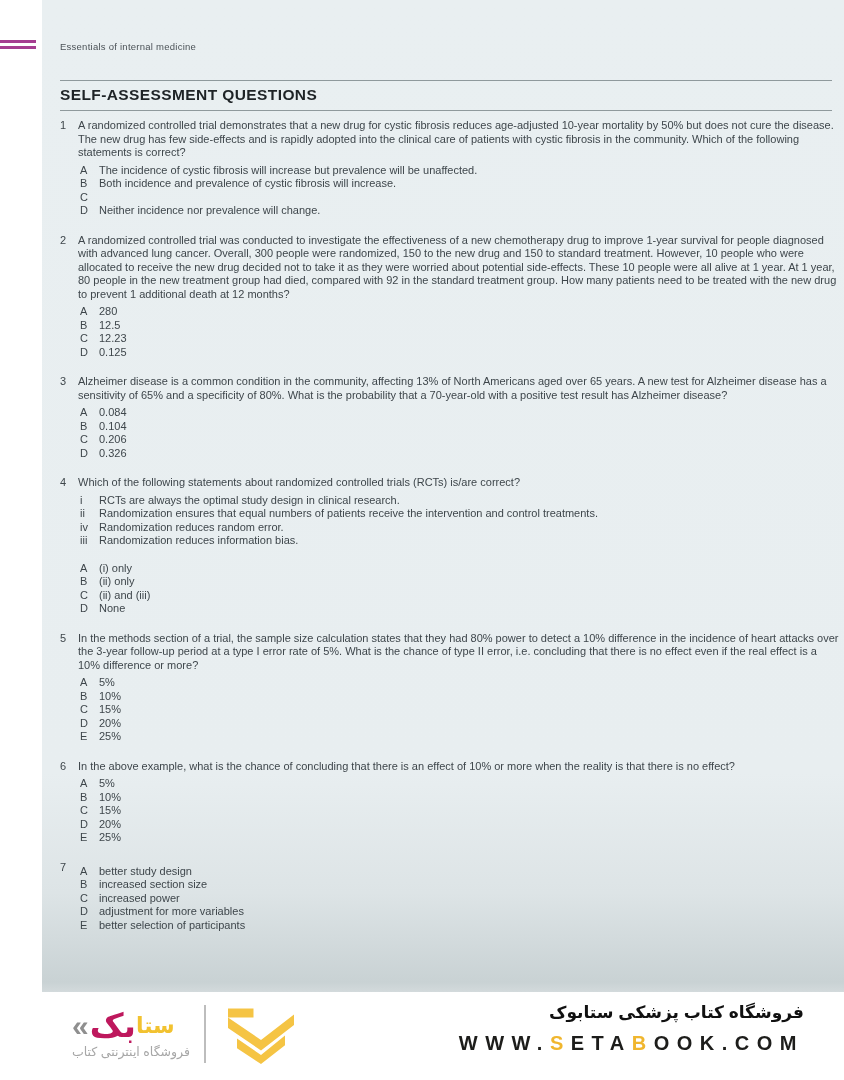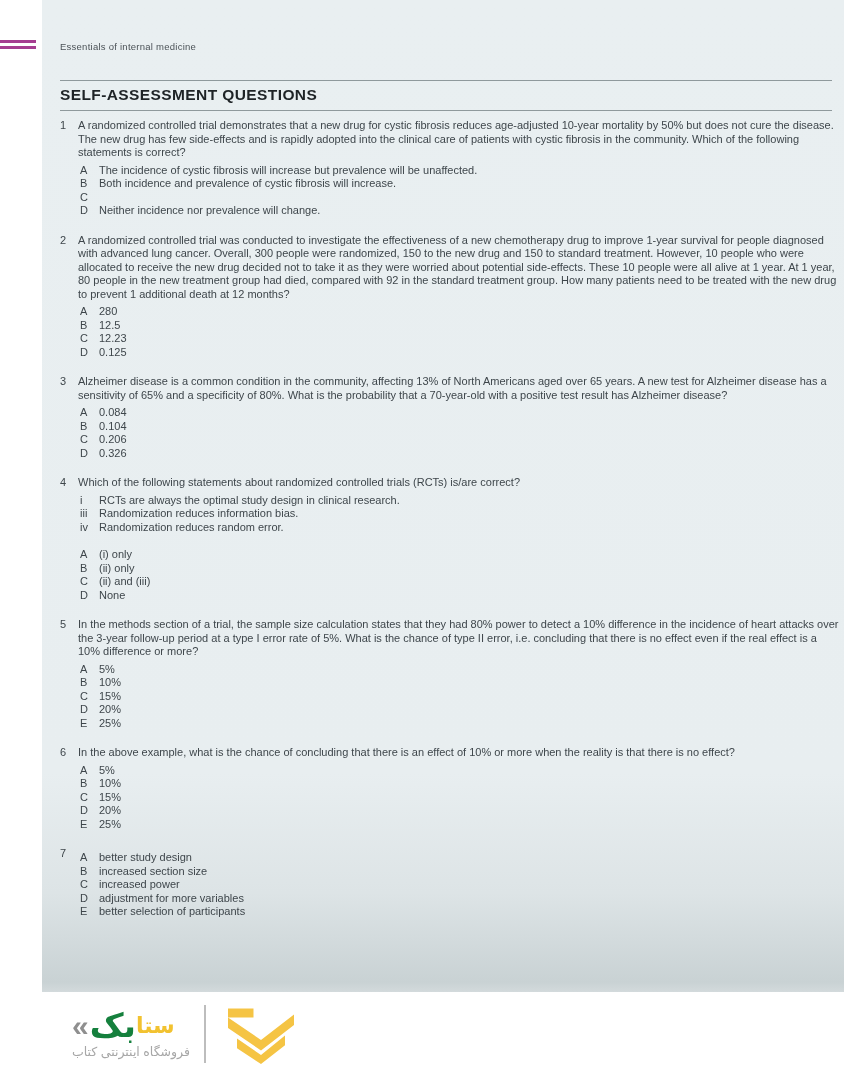--- a/index.html
+++ b/index.html
@@ -45,21 +45,21 @@
   .q-options.after-items{margin-top:14px;}
   .q-options .row{display:flex;font-size:11px;line-height:13.5px;color:#3e464b;}
   .q-options .row .lt{width:19px;min-width:19px;padding-left:2px;}
 
   
   .footer{position:absolute;left:0;top:992px;width:844px;height:88px;background:#ffffff;}
   .footer-left{position:absolute;left:72px;top:12px;display:flex;align-items:center;}
   .logo-text-group{text-align:center;}
   .wordmark{display:flex;align-items:center;direction:ltr;font-weight:700;}
   .wm-chev{font-size:30px;color:#8f8f8f;line-height:1;margin-right:1px;font-weight:700;}
-  .wm-gray{font-size:33px;color:#15803d;line-height:1;}
+  .wm-gray{font-size:33px;color:#be185d;line-height:1;}
   .wm-yellow{font-size:22px;color:#f2c230;line-height:1;}
   .tagline{font-size:12.5px;color:#a7a7a7;margin-top:2px;direction:rtl;}
   .logo-divider{width:2px;height:58px;background:#bdbdbd;margin:0 10px 0 14px;}
   .emblem{width:90px;height:60px;}
   .footer-right{position:absolute;right:40px;top:10px;text-align:right;}
   .persian-title{font-size:17px;font-weight:700;color:#111111;direction:rtl;margin-bottom:9px;}
   .site-url{font-size:20px;font-weight:700;letter-spacing:7.5px;color:#1d1d1b;white-space:nowrap;}
 </style>
 </head>
 <body>
@@ -155,26 +155,30 @@
   <div class="question">
     <div class="q-num">4</div>
     <div class="q-body">
       <div class="q-stem">Which of the following statements about randomized controlled trials (RCTs) is/are correct?</div>
       <div class="q-items">
             <div class="row">
               <span class="rn">i</span>
               <span>RCTs are always the optimal study design in clinical research.</span>
             </div>
             <div class="row">
+              <span class="rn">ii</span>
+              <span>Randomization ensures that equal numbers of patients receive the intervention and control treatments.</span>
+            </div>
+            <div class="row">
+              <span class="rn">iv</span>
+              <span>Randomization reduces random error.</span>
+            </div>
+            <div class="row">
               <span class="rn">iii</span>
               <span>Randomization reduces information bias.</span>
-            </div>
-            <div class="row">
-              <span class="rn">iv</span>
-              <span>Randomization reduces random error.</span>
             </div>
           </div>
       <div class="q-options after-items">
             <div class="row">
               <span class="lt">A</span>
               <span>(i) only</span>
             </div>
             <div class="row">
               <span class="lt">B</span>
               <span>(ii) only</span>
@@ -292,13 +296,17 @@
       </div>
       <div class="tagline">فروشگاه اینترنتی کتاب</div>
     </div>
     <div class="logo-divider"></div>
     <svg class="emblem" viewBox="0 0 96 80">
       <polygon points="4,6 38,6 38,18 4,18" fill="#f5c444"></polygon>
       <polygon points="4,18 48,48 92,14 92,28 48,62 4,32" fill="#f5c444"></polygon>
       <polygon points="16,46 48,68 80,42 80,55 48,80 16,59" fill="#f5c444"></polygon>
     </svg>
   </div>
+  <div class="footer-right">
+    <div class="persian-title">فروشگاه کتاب پزشکی ستابوک</div>
+    <div class="site-url" id="site-url"><span style="color: rgb(29, 29, 27);">WWW.</span><span style="color: rgb(240, 182, 46);">S</span><span style="color: rgb(29, 29, 27);">ETA</span><span style="color: rgb(240, 182, 46);">B</span><span style="color: rgb(29, 29, 27);">OOK.COM</span></div>
+  </div>
 </div>
 
 </body></html>

